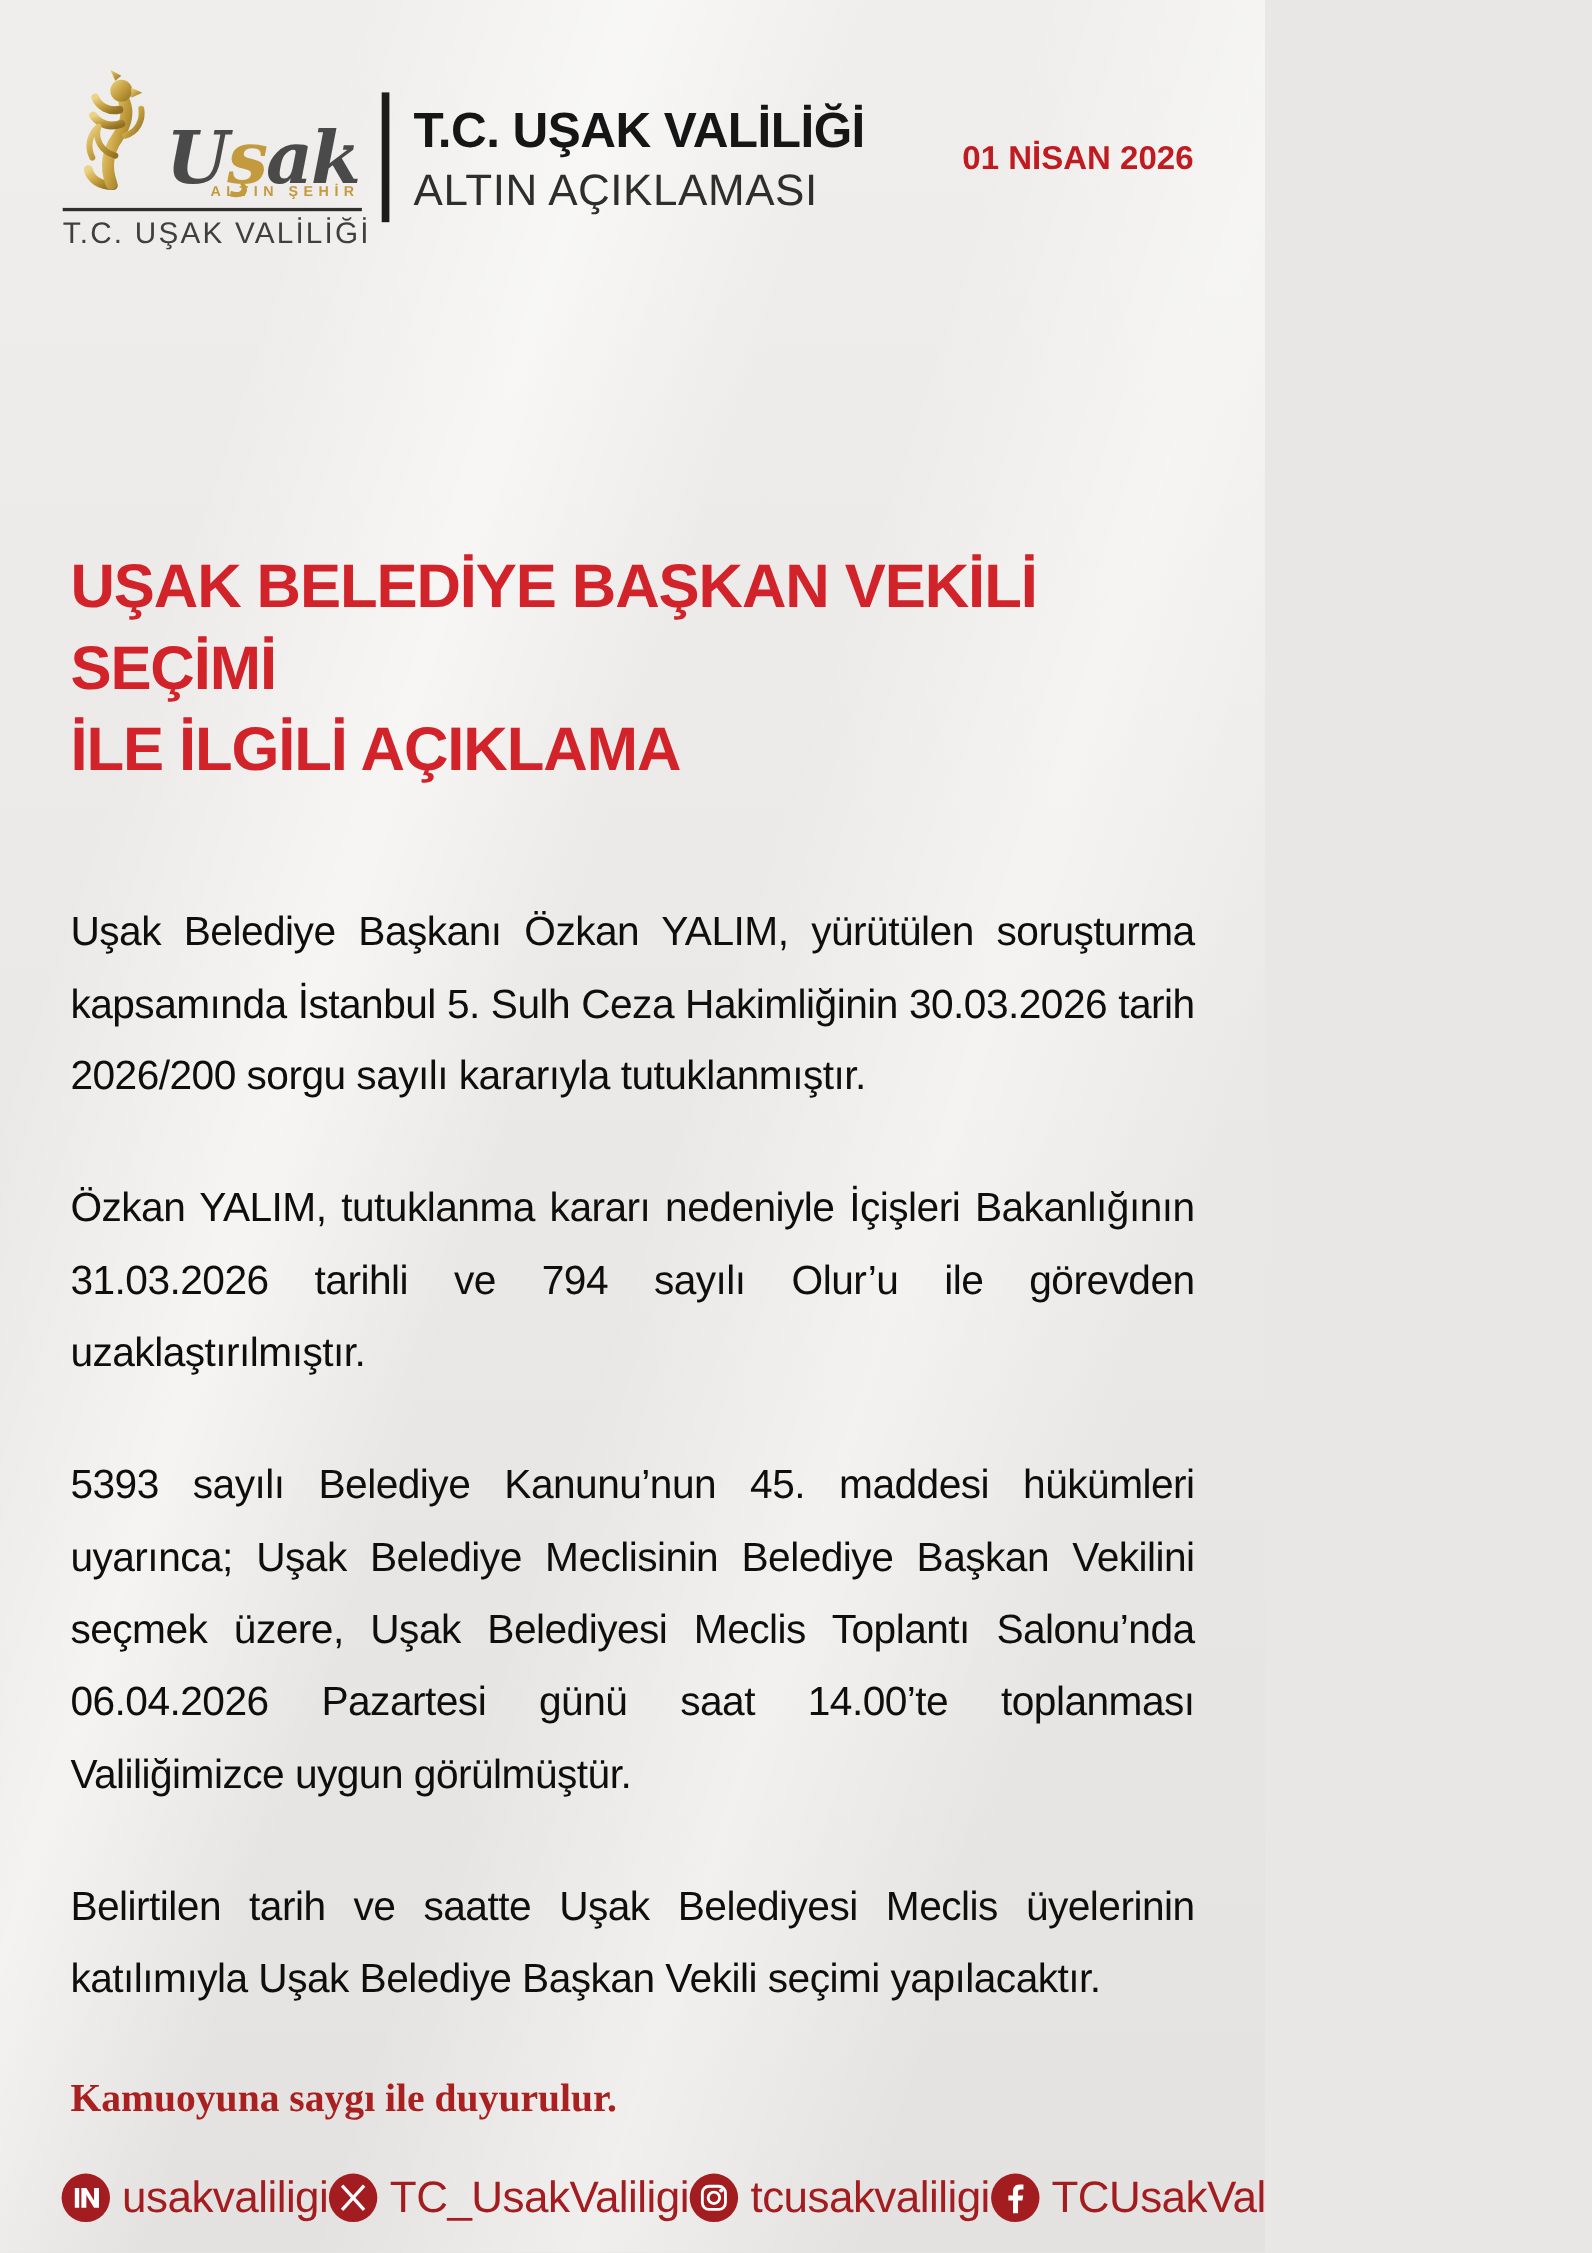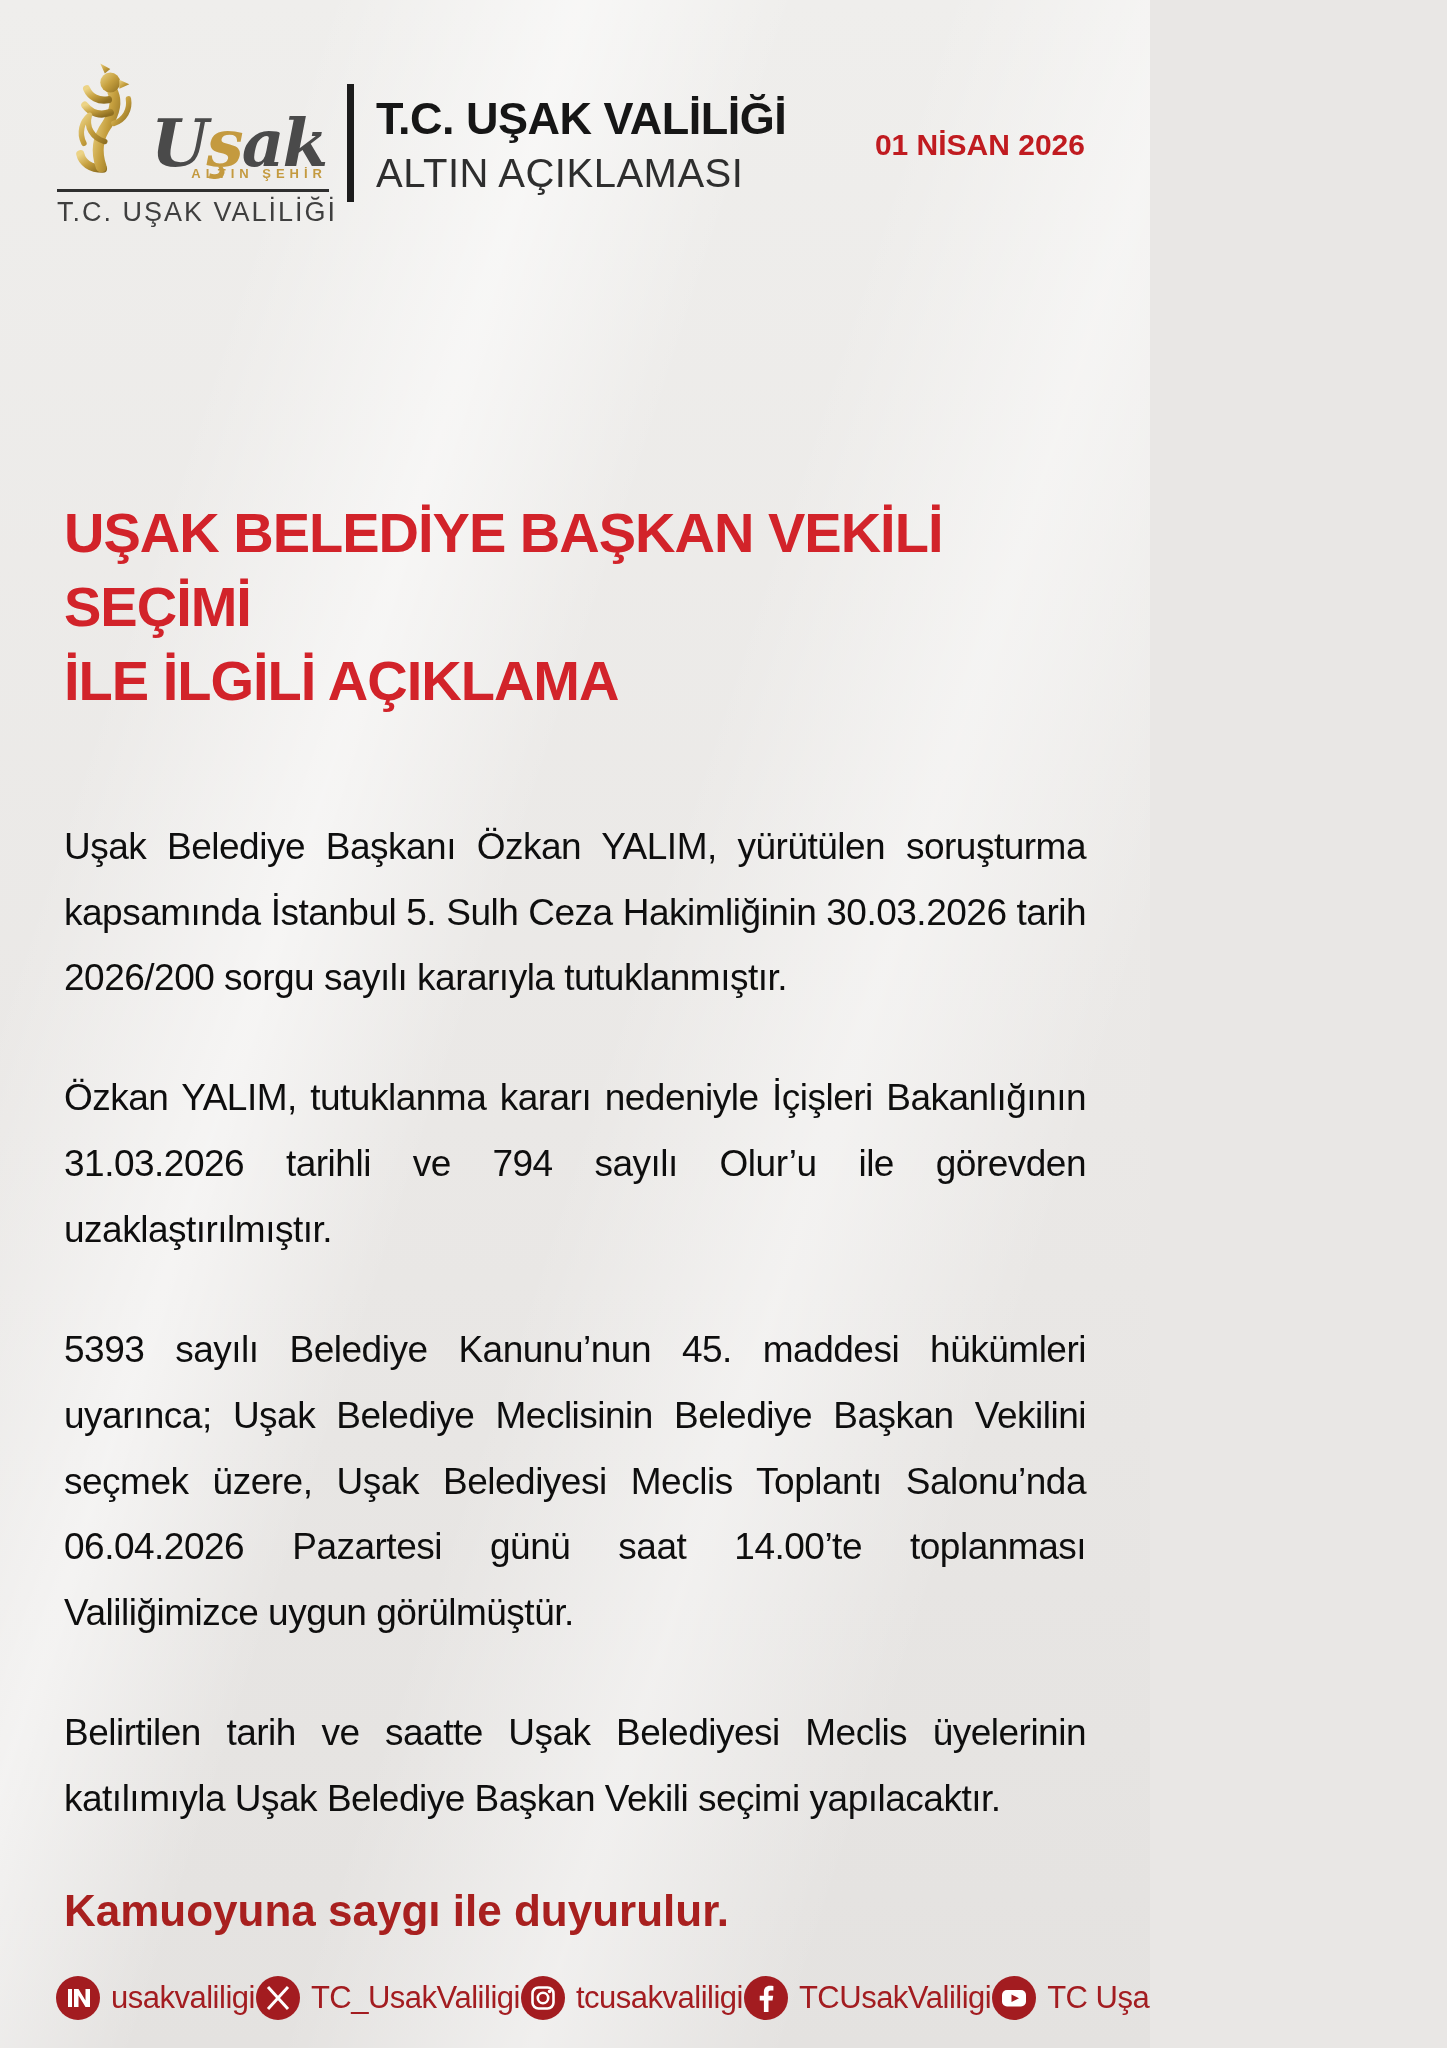--- a/index.html
+++ b/index.html
@@ -55,32 +55,32 @@
     color:#d2232a; font-weight:700; font-size:56px;
     letter-spacing:-1px; line-height:1.32;
   }
   .paragraphs{ margin-top:96px; }
   .para{
     font-size:37px; font-weight:400; color:#0e0e0e;
     letter-spacing:-0.5px; line-height:1.78;
     text-align:justify; margin-bottom:54px;
   }
   .closing{
-    font-size:44px; font-weight:700; color:#a8201f; letter-spacing:0;
+    font-size:36px; font-weight:700; color:#a8201f; letter-spacing:0;font-family:Liberation Serif, serif;
   }
 
   
   .footer{
     position:absolute; left:0; right:0; bottom:0; height:100px;
     display:flex; align-items:center; justify-content:space-between;
     padding:0 55px;
   }
   .footer-item{ display:flex; align-items:center; gap:10px; cursor:pointer; }
   .footer-item svg{ width:46px; height:46px; flex:0 0 auto; }
-  .footer-label{ font-size:31px; color:#a31c20; letter-spacing:-0.5px; white-space:nowrap; }
+  .footer-label{ font-size:40px; color:#a31c20; letter-spacing:-0.5px; white-space:nowrap; }
 </style>
 </head>
 <body>
 
 <div class="doc">
 
   <div class="header">
     <div class="brand">
       <div class="brand-row">
         <svg class="lion" viewBox="0 0 100 130" aria-hidden="true">

